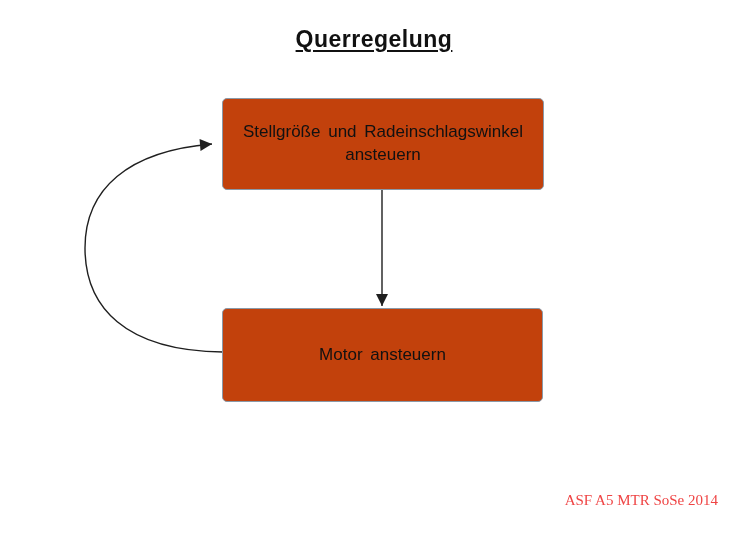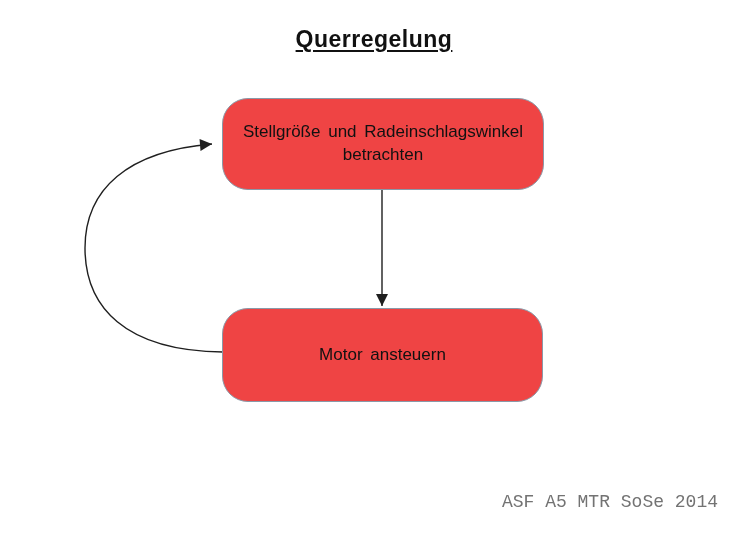--- a/index.html
+++ b/index.html
@@ -33,23 +33,23 @@
     position: absolute;
     top: 0;
     left: 0;
     width: 750px;
     height: 554px;
     pointer-events: none;
   }
   .node {
     position: absolute;
     box-sizing: border-box;
-    background: #ef4444;
+    background: #c2410c;
     border: 1.5px solid #8a99a8;
-    border-radius: 26px;
+    border-radius: 5px;
     display: flex;
     align-items: center;
     justify-content: center;
     text-align: center;
     color: #111111;
     font-size: 17px;
     line-height: 1.35;
     word-spacing: 3px;
   }
   .node-top {
@@ -61,23 +61,23 @@
   .node-bottom {
     left: 222px;
     top: 308px;
     width: 321px;
     height: 94px;
   }
   .footer {
     position: absolute;
     top: 492px;
     right: 32px;
-    font-family: Liberation Mono, monospace;
-    font-size: 18px;
-    color: #737373;
+    font-family: Liberation Serif, serif;
+    font-size: 15px;
+    color: #ef4444;
   }
 </style>
 </head>
 <body>
 
 <div class="slide">
 
   <h1 class="title">Querregelung</h1>
 
   <svg class="edges" width="750" height="554" viewBox="0 0 750 554" xmlns="http://www.w3.org/2000/svg">
@@ -86,21 +86,21 @@
         <path d="M0,0 L10,5 L0,10 Z" fill="#1f1f1f"></path>
       </marker>
     </defs>
     <path d="M 223 352 C 125 351, 85 307, 85 248 C 85 189, 128 151, 212 144" fill="none" stroke="#1f1f1f" stroke-width="1.4" marker-end="url(#arrowhead)"></path>
     <line x1="382" y1="190" x2="382" y2="306" stroke="#1f1f1f" stroke-width="1.4" marker-end="url(#arrowhead)"></line>
   </svg>
 
   <div class="node node-top">
     <div>
       <span>Stellgröße und Radeinschlagswinkel</span><br>
-      <span>betrachten</span>
+      <span>ansteuern</span>
     </div>
   </div>
 
   <div class="node node-bottom">
     <div>Motor ansteuern</div>
   </div>
 
   <div class="footer">ASF A5 MTR SoSe 2014</div>
 
 </div>

